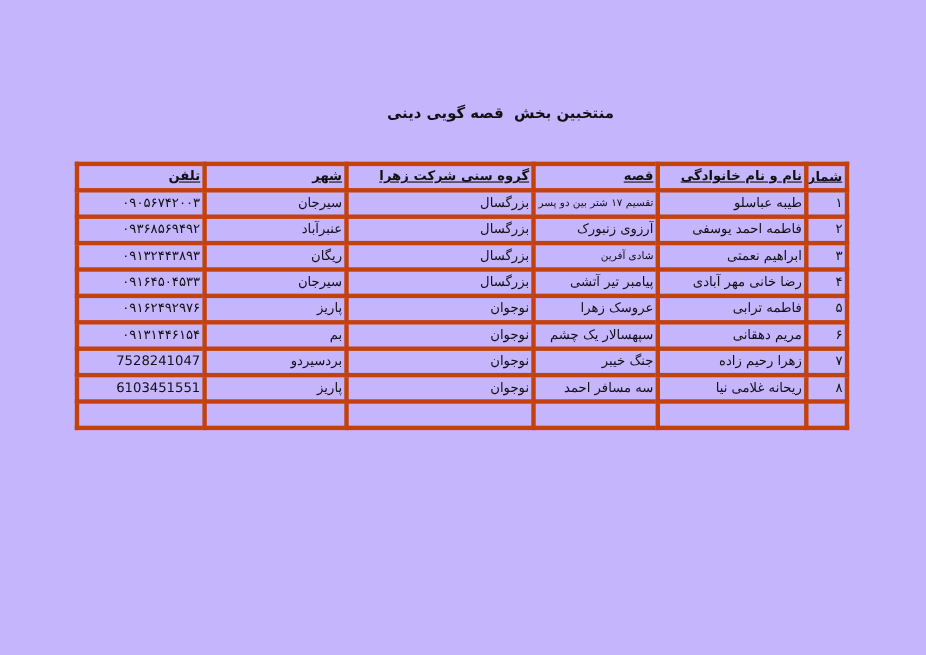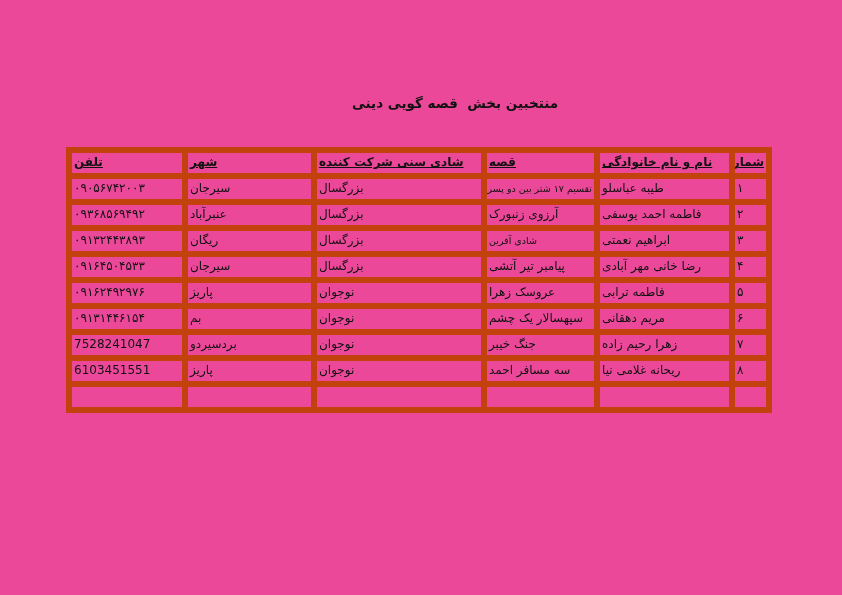--- a/index.html
+++ b/index.html
@@ -4,21 +4,21 @@
 <style>
   html, body {
     margin: 0;
     padding: 0;
     background: #ffffff;
   }
   .page {
     position: relative;
     width: 842px;
     height: 595px;
-    background: #ec4899;
+    background: #c4b5fd;
     overflow: hidden;
     font-family: "DejaVu Sans", sans-serif;
     color: #111111;
     direction: rtl;
   }
   .doc-title {
     position: absolute;
     top: 95px;
     left: 34px;          
     width: 842px;
@@ -32,24 +32,24 @@
     position: absolute;
     top: 147px;
     right: 70px;         
     width: 700px;
     border-collapse: collapse;
     table-layout: fixed;
     direction: rtl;
   }
   table.results th,
   table.results td {
-    border: 6px solid #c2410c;
+    border: 4px solid #c2410c;
     height: 20px;
     padding: 0 2px;
-    text-align: left;
+    text-align: right;
     vertical-align: middle;
     font-size: 12px;
     line-height: 1.1;
     overflow: hidden;
     white-space: nowrap;
   }
   table.results th {
     font-weight: bold;
     font-size: 12px;
     text-decoration: underline;
@@ -82,21 +82,21 @@
       <col class="c-story">
       <col class="c-age">
       <col class="c-city">
       <col class="c-phone">
     </colgroup>
     <thead>
       <tr>
           <th>شماره</th>
           <th class="u">نام و نام خانوادگی</th>
           <th class="u">قصه</th>
-          <th class="u">شادی سنی شرکت کننده</th>
+          <th class="u">گروه سنی شرکت زهرا</th>
           <th class="u">شهر</th>
           <th class="u">تلفن</th>
         </tr>
     </thead>
     <tbody>
         <tr>
           <td>۱</td>
           <td>طیبه عباسلو</td>
           <td class="small">تقسیم ۱۷ شتر بین دو پسر</td>
           <td>بزرگسال</td>

